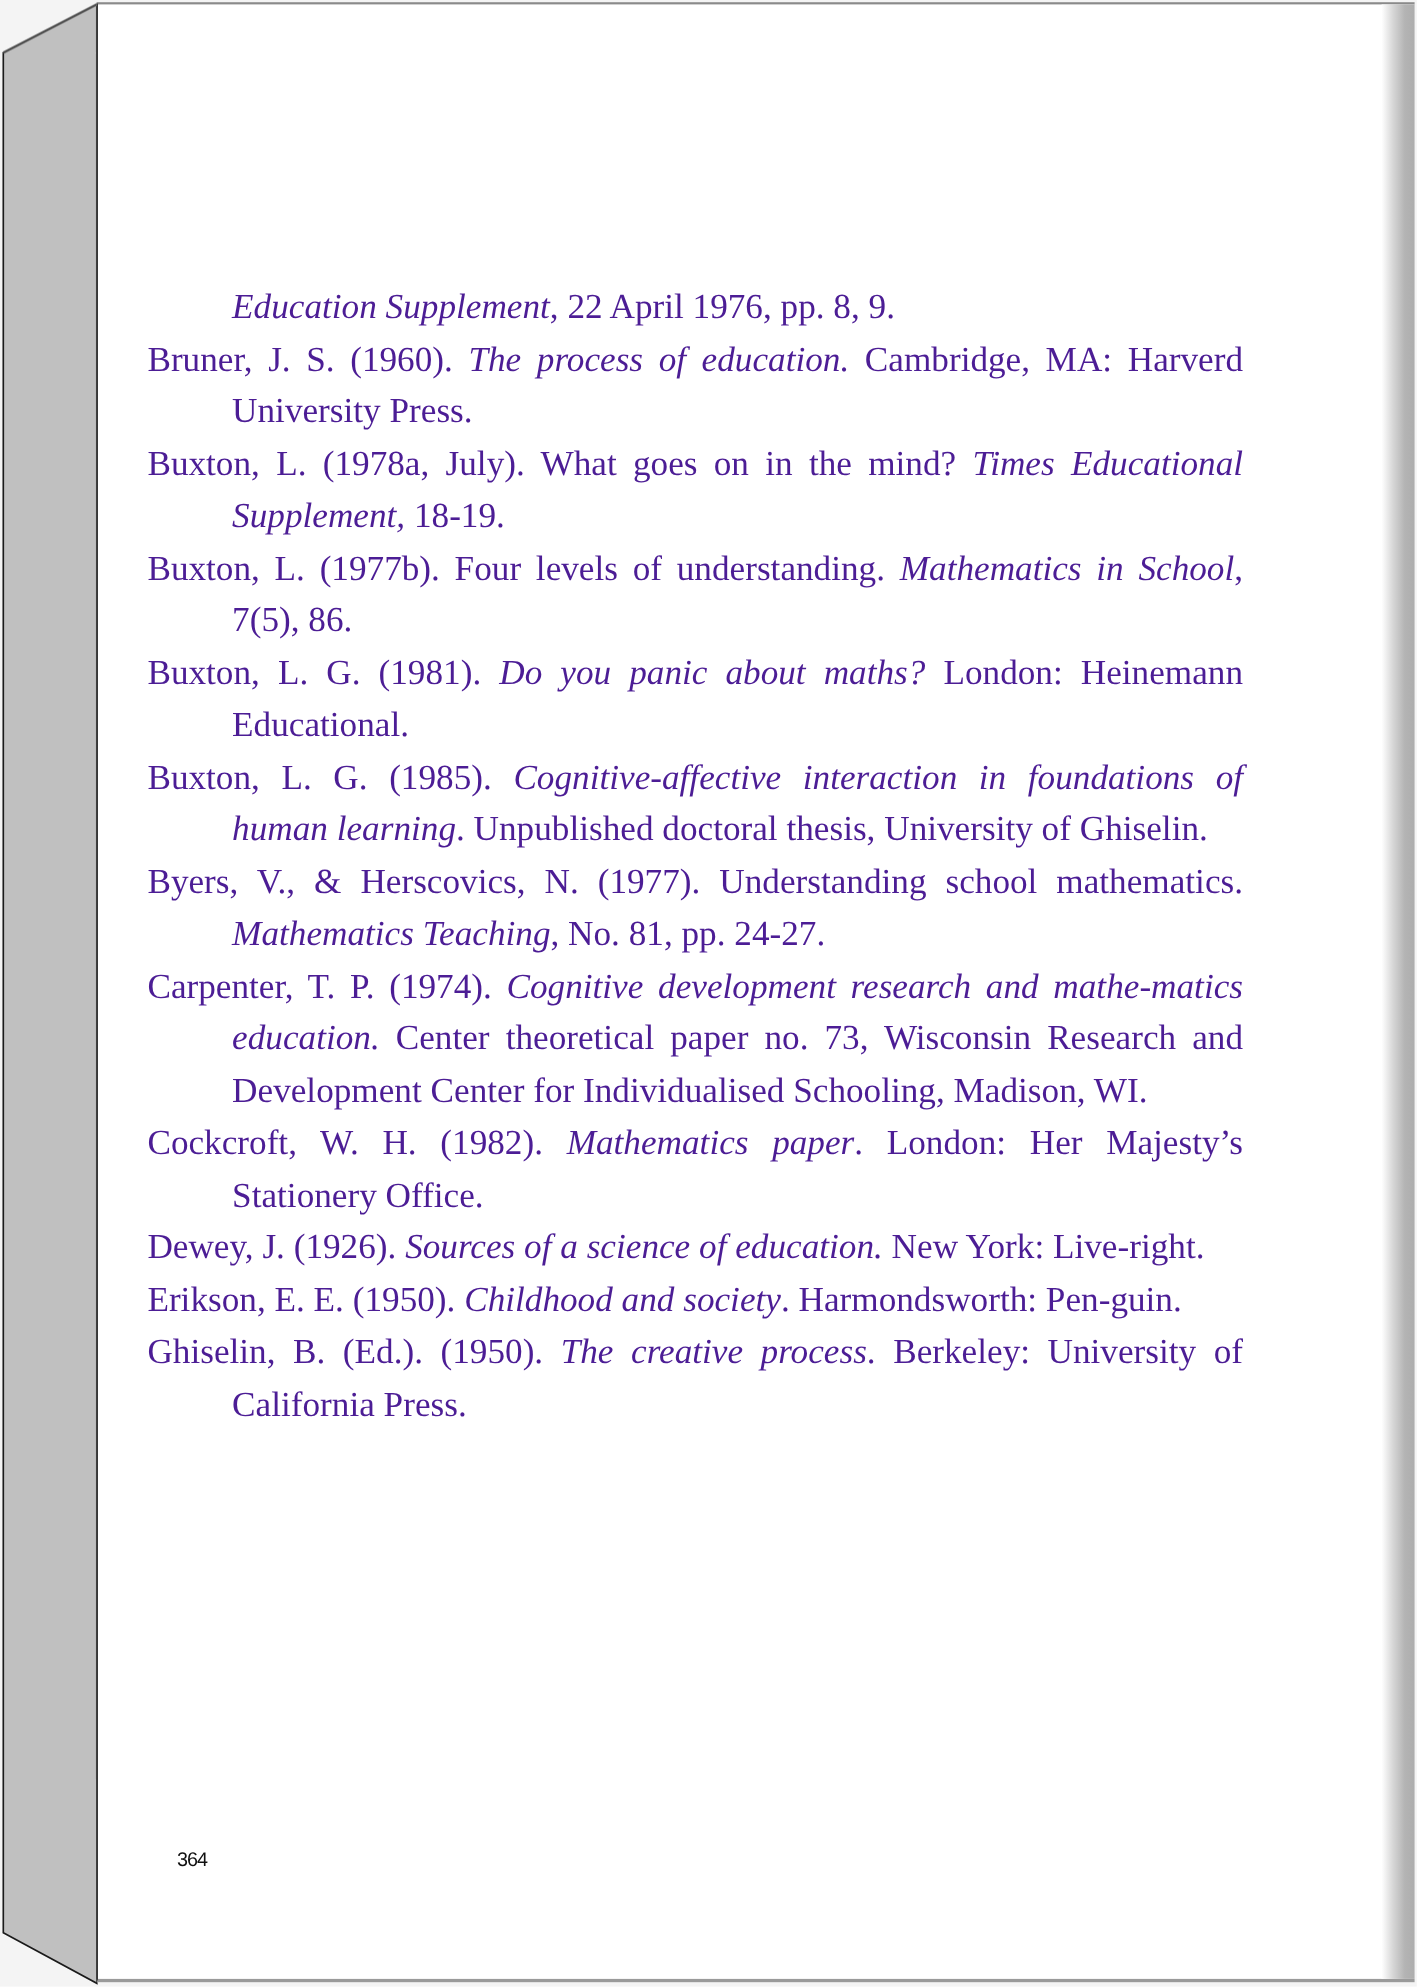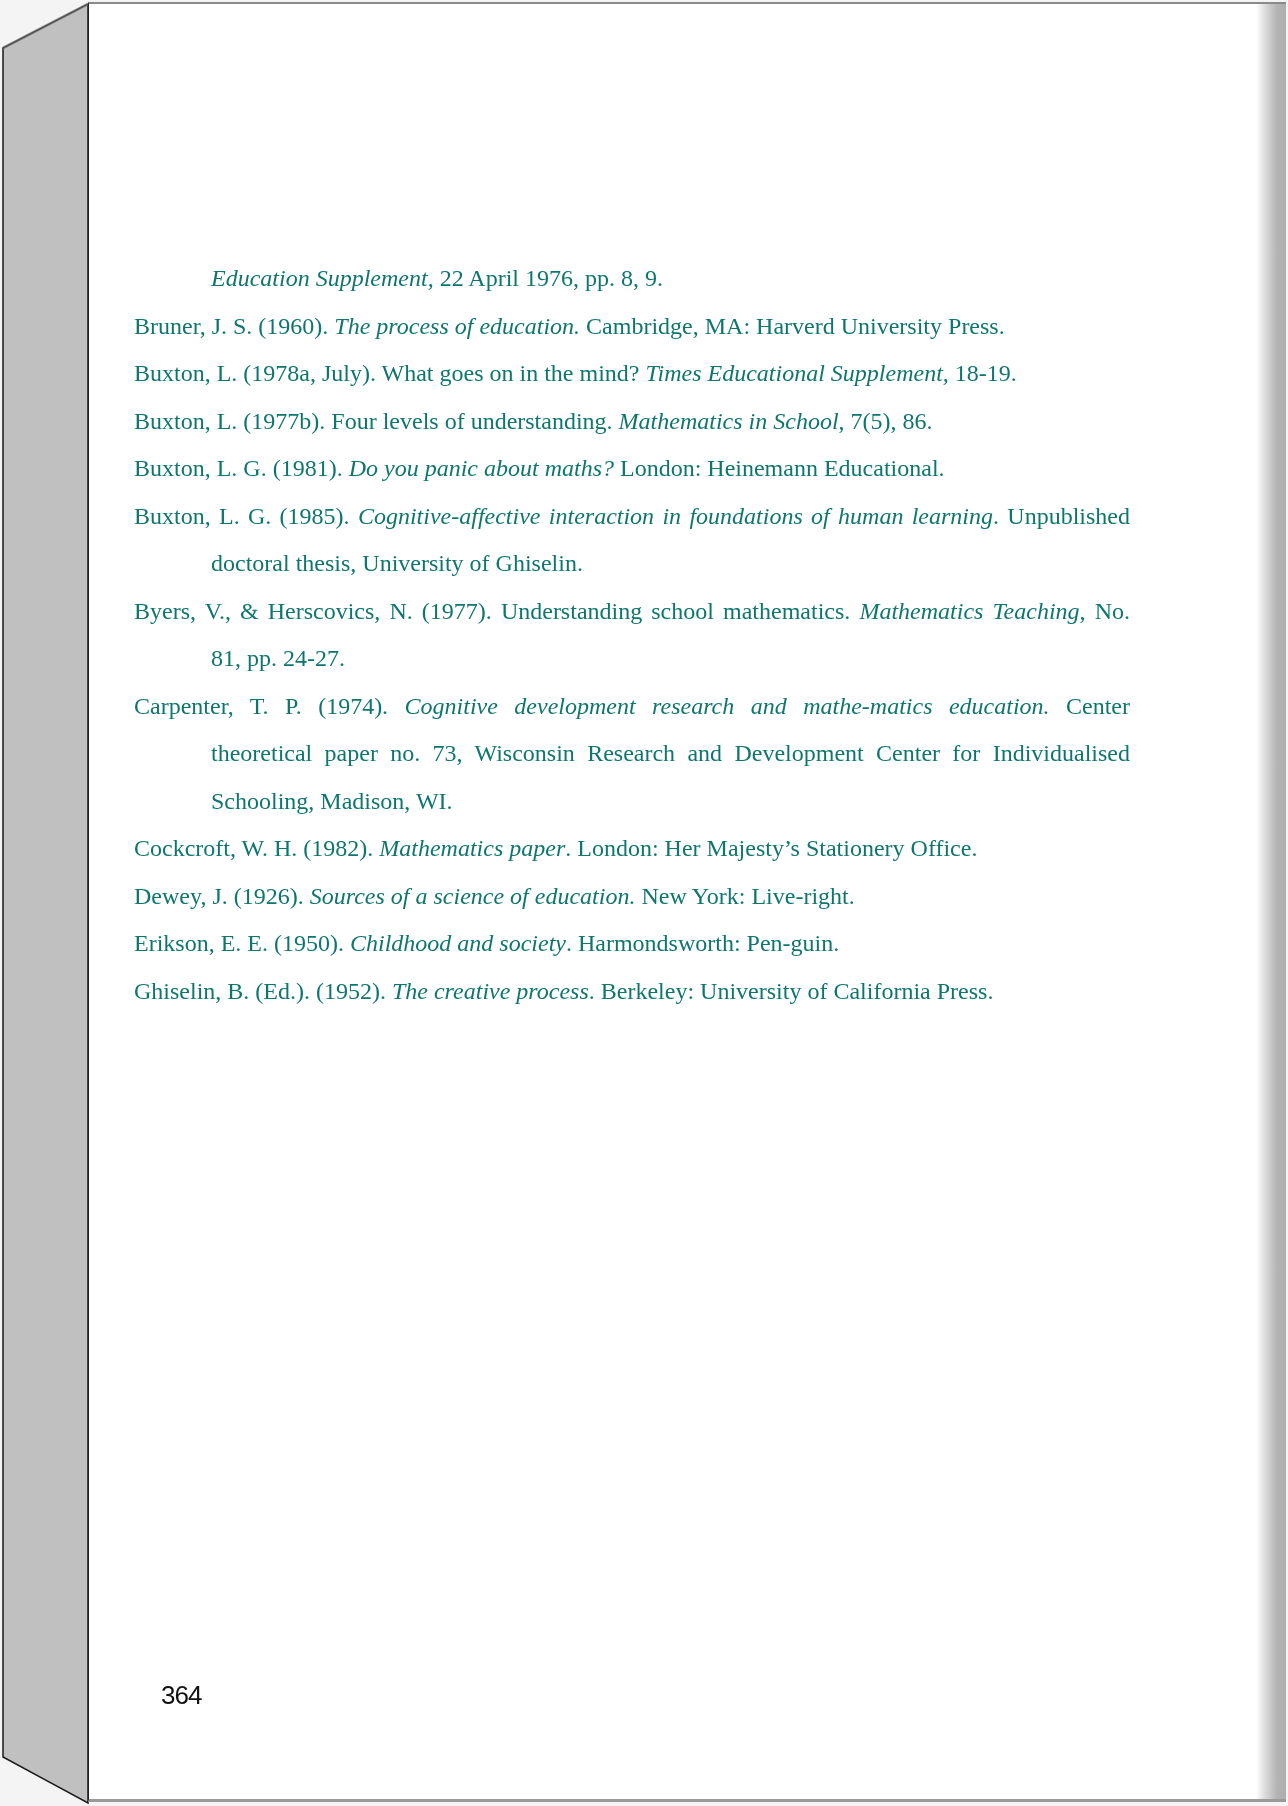--- a/index.html
+++ b/index.html
@@ -18,33 +18,33 @@
       border-bottom: 3px solid #9a9a9a;
       border-left: 1px solid #222;
       box-sizing: border-box;
     }
     .page-edge {
       position: absolute; right: 0; top: 0; width: 30px; height: 100%;
       background: linear-gradient(to right, #ffffff 0%, #d6d6d6 35%, #b4b4b4 70%, #adadad 100%);
     }
     .refs {
       position: absolute; left: 134px; top: 255px; width: 996px;
-      font-size: 24px; line-height: 47.5px; color: #0f766e;
+      font-size: 32px; line-height: 47.5px; color: #4c1d95;
     }
     .ref {
       text-align: justify;
       padding-left: 77px;
       text-indent: -77px;
     }
     .ref.cont { text-indent: 0; }
     .ref i { font-style: italic; }
     .page-number {
       position: absolute; left: 161px; top: 1680px;
       font-family: "Liberation Sans", "DejaVu Sans", sans-serif;
-      font-size: 26px; font-weight: normal; color: #111; letter-spacing: -1px;
+      font-size: 18px; font-weight: normal; color: #111; letter-spacing: -1px;
     }
   </style>
 </head>
 <body>
 
 <svg class="spine" viewBox="0 0 90 1806" width="90" height="1806">
   <polygon points="3,48 88,4 88,1803 3,1757" fill="#c0c0c0" stroke="#1a1a1a" stroke-width="1.5"></polygon>
   <line x1="3" y1="48" x2="88" y2="4" stroke="#777" stroke-width="3" opacity="0.6"></line>
 </svg>
 
@@ -57,16 +57,16 @@
     <div class="ref"><span>Bruner, J. S. (1960). </span><i>The process of education.</i><span> Cambridge, MA: Harverd University Press.</span></div>
     <div class="ref"><span>Buxton, L. (1978a, July). What goes on in the mind? </span><i>Times Educational Supplement,</i><span> 18-19.</span></div>
     <div class="ref"><span>Buxton, L. (1977b). Four levels of understanding. </span><i>Mathematics in School</i><span>, 7(5), 86.</span></div>
     <div class="ref"><span>Buxton, L. G. (1981). </span><i>Do you panic about maths?</i><span> London: Heinemann Educational.</span></div>
     <div class="ref"><span>Buxton, L. G. (1985). </span><i>Cognitive-affective interaction in foundations of human learning</i><span>. Unpublished doctoral thesis, University of Ghiselin.</span></div>
     <div class="ref"><span>Byers, V., &amp; Herscovics, N. (1977). Understanding school mathematics. </span><i>Mathematics Teaching</i><span>, No. 81, pp. 24-27.</span></div>
     <div class="ref"><span>Carpenter, T. P. (1974). </span><i>Cognitive development research and mathe-matics education.</i><span> Center theoretical paper no. 73, Wisconsin Research and Development Center for Individualised Schooling, Madison, WI.</span></div>
     <div class="ref"><span>Cockcroft, W. H. (1982). </span><i>Mathematics paper</i><span>. London: Her Majesty’s Stationery Office.</span></div>
     <div class="ref"><span>Dewey, J. (1926). </span><i>Sources of a science of education.</i><span> New York: Live-right.</span></div>
     <div class="ref"><span>Erikson, E. E. (1950). </span><i>Childhood and society</i><span>. Harmondsworth: Pen-guin.</span></div>
-    <div class="ref"><span>Ghiselin, B. (Ed.). (1952). </span><i>The creative process</i><span>. Berkeley: University of California Press.</span></div>
+    <div class="ref"><span>Ghiselin, B. (Ed.). (1950). </span><i>The creative process</i><span>. Berkeley: University of California Press.</span></div>
   </div>
 
 <div class="page-number">364</div>
 
 </body></html>

